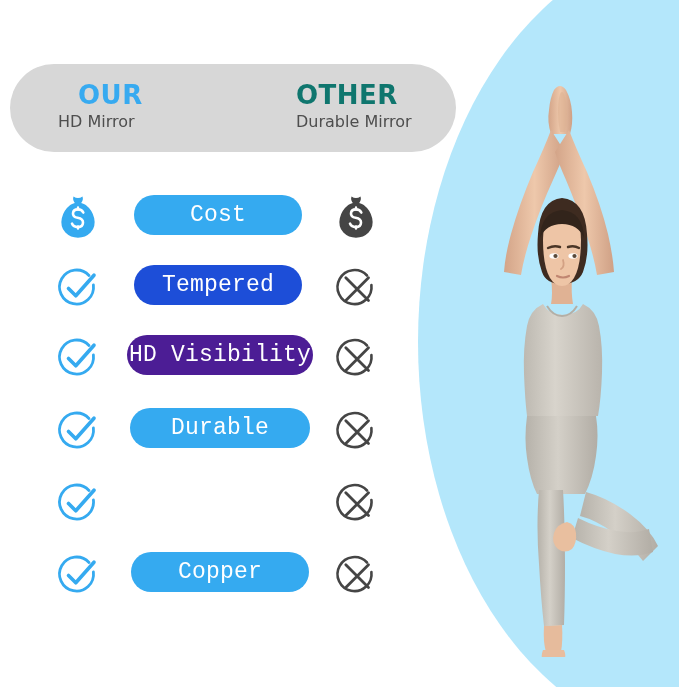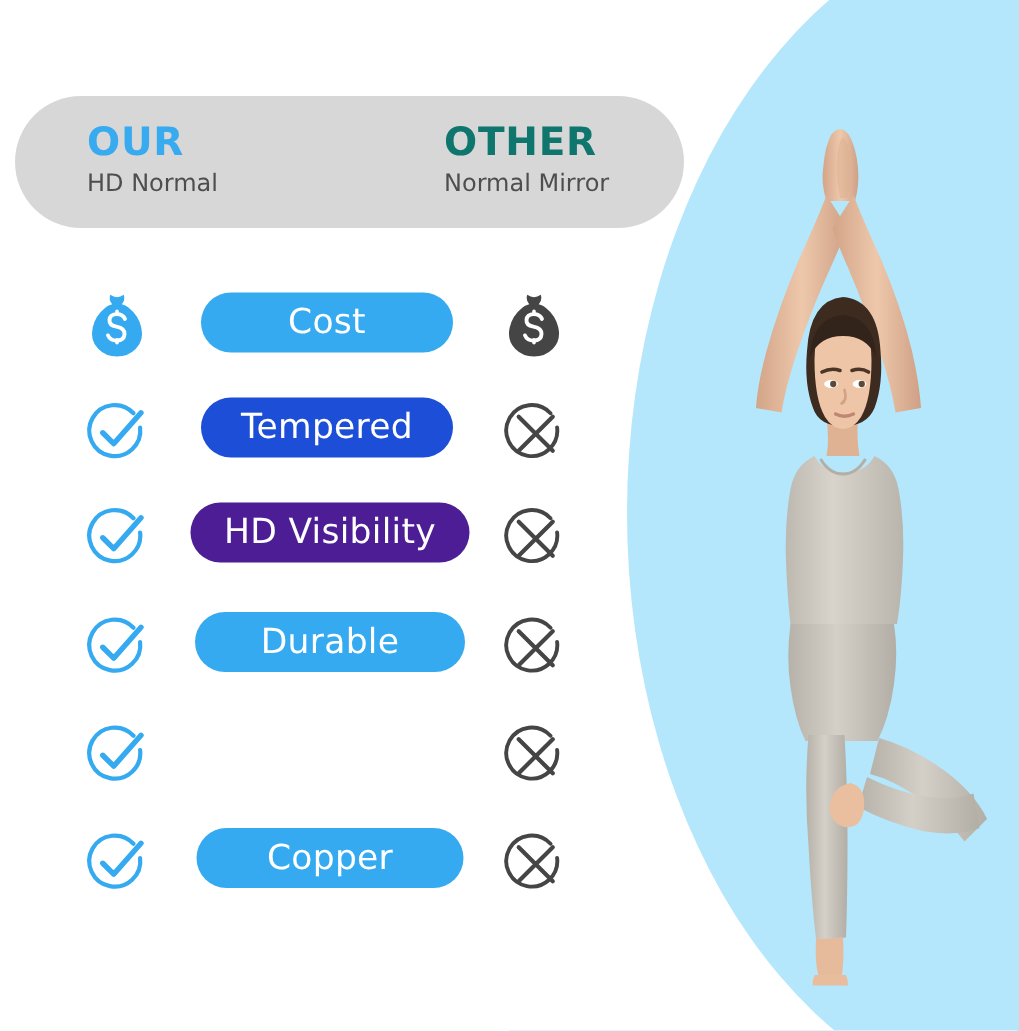--- a/index.html
+++ b/index.html
@@ -61,38 +61,39 @@
   }
   .hdr-col.left  { left: 48px; }
   .hdr-col.right { left: 286px; }
   .hdr-title {
     font-size: 26px;
     font-weight: bold;
     letter-spacing: 0.5px;
     line-height: 30px;
     margin: 0 0 2px 0;
   }
-  .hdr-title.ours  { color: #37aaf0; }
+  .hdr-title.ours  { color: #37aaf0; margin-left: 20px; }
   .hdr-title.other { color: #0f766e; }
   .hdr-sub {
     font-size: 16px;
     font-weight: normal;
     line-height: 20px;
     color: #4e4e4e;
     margin: 0;
   }
 
   
   .rows {
     position: absolute;
     left: 0;
     top: 0;
     width: 430px;
     height: 687px;
     z-index: 5;
+    font-family: Liberation Mono, monospace;
   }
   .row {
     position: absolute;
     left: 0;
     width: 430px;
     height: 56px;
   }
   .icon-left {
     position: absolute;
     left: 52px;
@@ -217,25 +218,25 @@
 
       <path d="M198 470 q-16 6 -38 2 q-22 -5 -43 -16 l6 -20 q20 10 39 13 q18 3 32 -2 z" fill="url(#cloth2)"></path>
 
       <path d="M112 440 q-10 2 -13 11 q-3 10 4 16 q7 5 14 0 q5 -6 4 -16 q-1 -9 -9 -11 z" fill="#e9bf9f"></path>
     </svg>
   </div>
 
   <div class="header-bar">
     <div class="hdr-col left">
       <div class="hdr-title ours">OUR</div>
-      <div class="hdr-sub">HD Normal</div>
+      <div class="hdr-sub">HD Mirror</div>
     </div>
     <div class="hdr-col right">
       <div class="hdr-title other">OTHER</div>
-      <div class="hdr-sub">Normal Mirror</div>
+      <div class="hdr-sub">Durable Mirror</div>
     </div>
   </div>
 
   <div class="rows" id="rows-container">
       <div class="row" style="top: 192px;">
         <div class="icon-left">
           <svg viewBox="0 0 52 52" xmlns="http://www.w3.org/2000/svg">
             <path d="M21.5 4.5 q4.5 3.2 9 0 q1.2 3.4 -1.3 6.4 q3.2 1.0 4.6 2.2 q6.6 5.2 8.4 13.2 q1.9 8.6 -3.6 14.2 q-5.1 5.2 -12.6 5.2 q-7.5 0 -12.6 -5.2 q-5.5 -5.6 -3.6 -14.2 q1.8 -8.0 8.4 -13.2 q1.4 -1.2 4.6 -2.2 q-2.5 -3.0 -1.3 -6.4 z" fill="#35aaf0"></path>
             <path d="M26 15.5 v2.0 M26 34.5 v2.0" stroke="#ffffff" stroke-width="2.4" stroke-linecap="round"></path>
             <path d="M31.3 20.6 q-1.4 -3.2 -5.4 -3.2 q-4.6 0 -4.9 3.9 q-0.3 3.6 4.6 4.5 q5.6 1.0 5.4 5.0 q-0.2 4.3 -5.2 4.3 q-4.4 0 -5.8 -3.5" stroke="#ffffff" stroke-width="2.6" fill="none" stroke-linecap="round" stroke-linejoin="round"></path>

